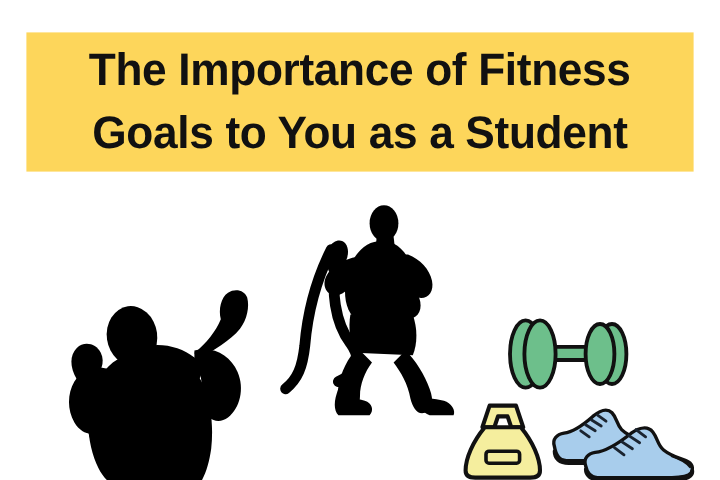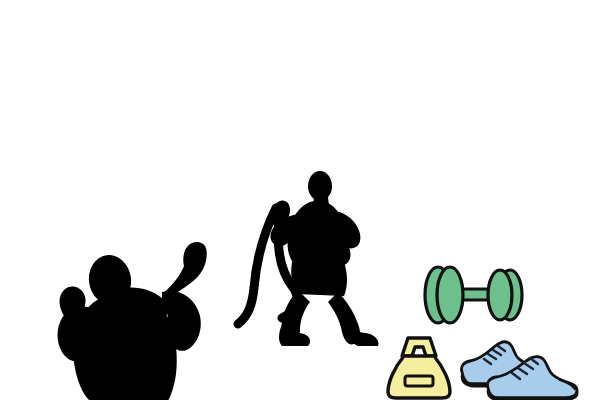--- a/index.html
+++ b/index.html
@@ -96,20 +96,24 @@
     height: 70px;
   }
 
   svg { display: block; overflow: visible; }
 </style>
 </head>
 <body>
 
 <div id="poster">
 
+  <div id="title-banner">
+    <div class="title-line">The Importance of Fitness</div>
+    <div class="title-line">Goals to You as a Student</div>
+  </div>
 
   <div id="illustrations">
 
     <div class="art" id="bodybuilder-art">
       <svg width="190" height="168" viewBox="0 0 190 168" xmlns="http://www.w3.org/2000/svg">
         <g fill="#000000">
 
           <ellipse cx="74" cy="42" rx="21" ry="25" transform="rotate(-8 74 42)"></ellipse>
 
           <path d="M88 50 C102 48 116 52 126 60 C132 65 134 72 130 78 C120 74 104 70 92 72 Z"></path>

